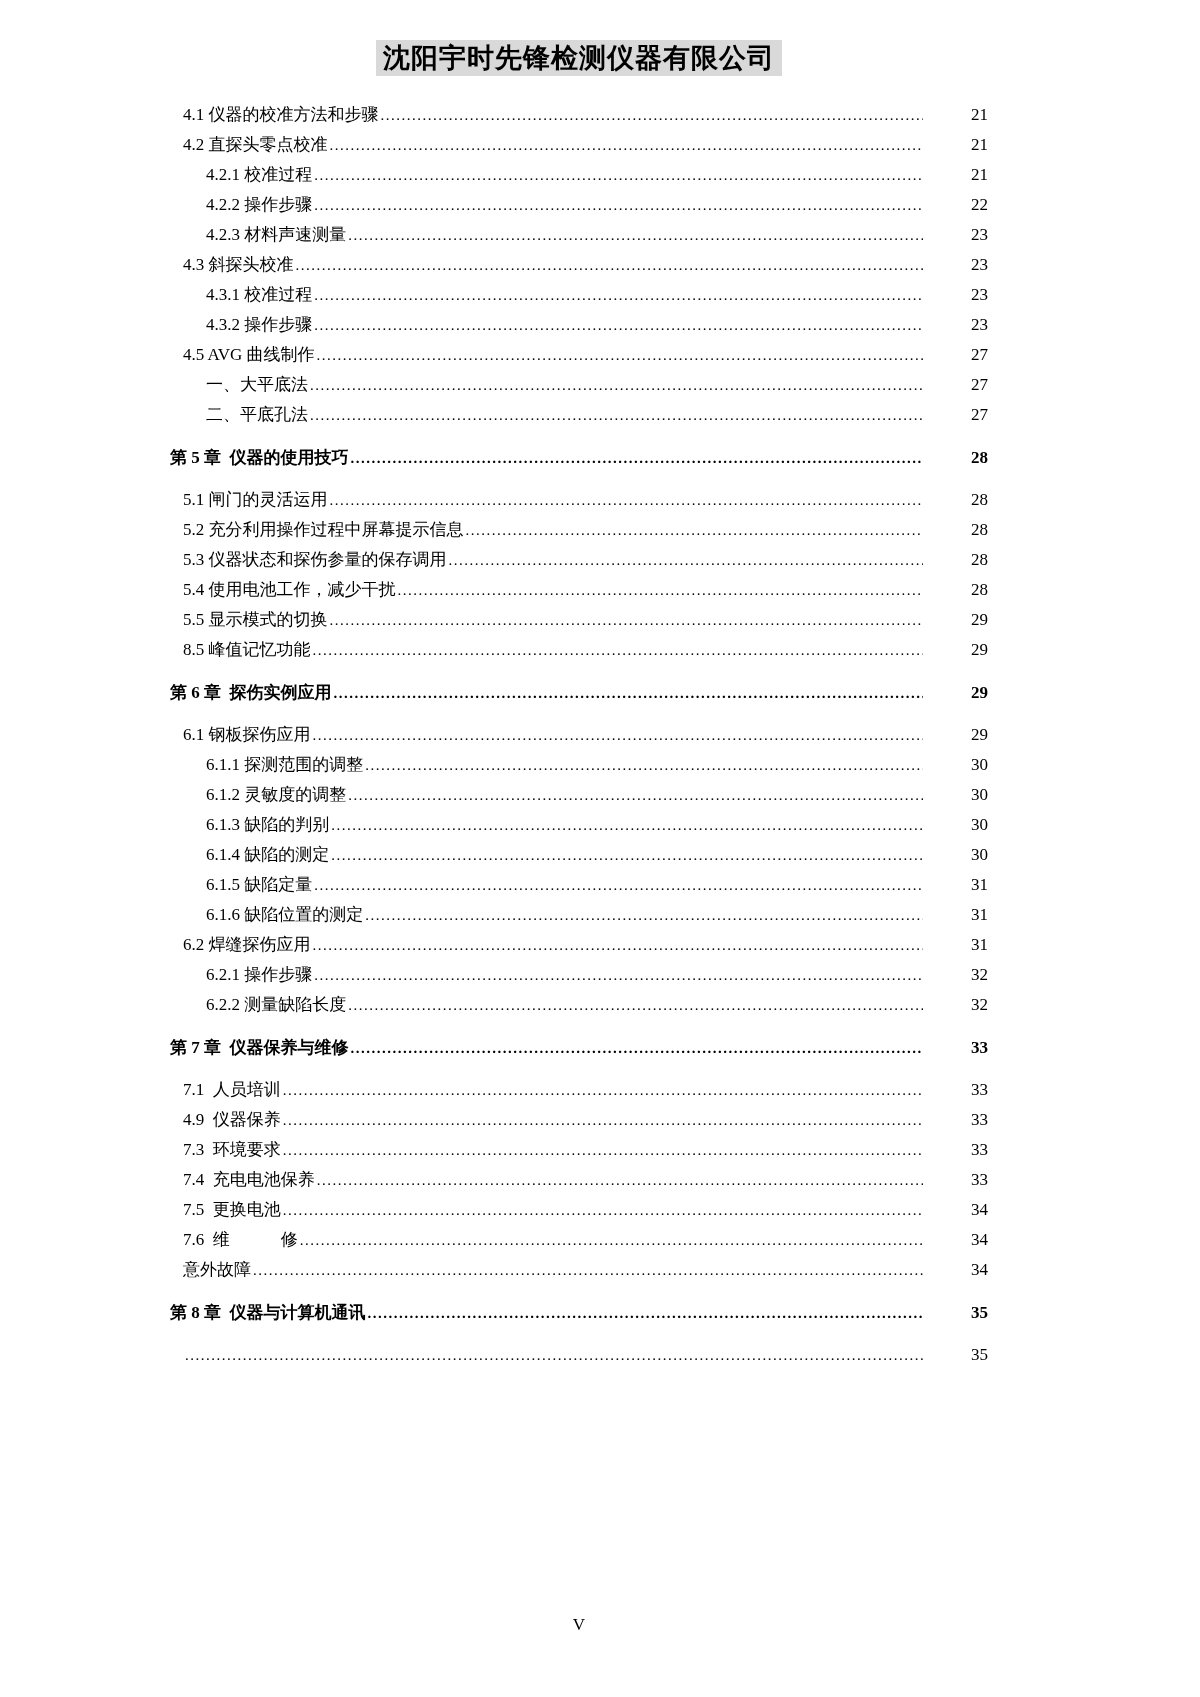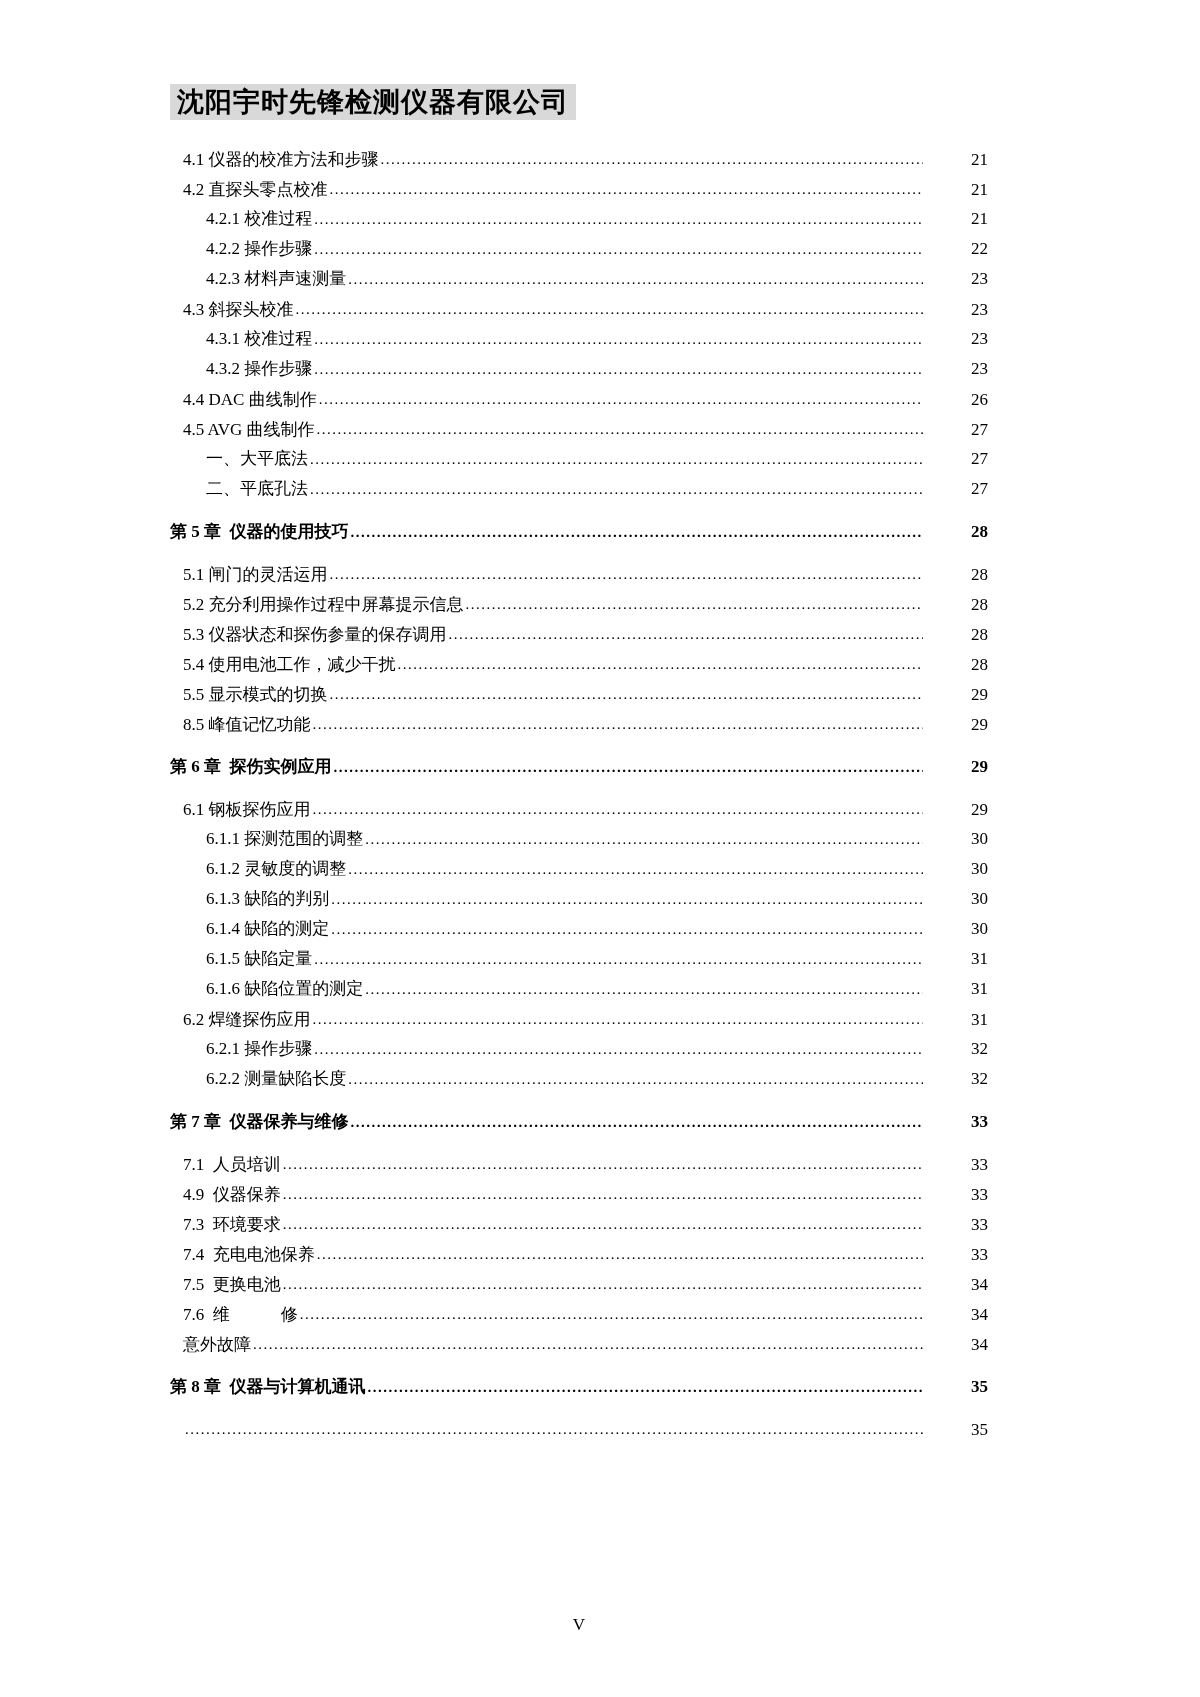--- a/index.html
+++ b/index.html
@@ -13,40 +13,40 @@
     width: 1200px; height: 1697px;
     overflow: hidden;
     background: #ffffff;
   }
   .content {
     position: absolute;
     left: 170px; top: 0;
     width: 818px;
   }
   .doc-title {
-    text-align: left;
-    padding-top: 84px;
+    text-align: center;
+    padding-top: 40px;
     margin-bottom: 24px;
   }
   .doc-title .hl {
     display: inline-block;
     background: #d9d9d9;
     font-weight: bold;
     font-size: 27px;
     line-height: 34px;
     padding: 1px 7px;
     letter-spacing: 1px;
   }
   .toc-row {
     display: flex;
     align-items: baseline;
     font-size: 17px;
     line-height: 29px;
   }
-  .toc-row.level-1 { padding-left: 13px; align-items: center; }
+  .toc-row.level-1 { padding-left: 13px; }
   .toc-row.level-2 { padding-left: 36px; }
   .toc-row.chapter {
     font-weight: bold;
     margin-top: 13px;
     margin-bottom: 12px;
     text-align: center;
   }
   .toc-label { white-space: pre; }
   .toc-dots {
     flex: 1;
@@ -114,25 +114,20 @@
     <span class="toc-label">4.3.1 校准过程</span>
     <span class="toc-dots"></span>
     <span class="toc-page">23</span>
   </div>
         <div class="toc-row level-2">
     <span class="toc-label">4.3.2 操作步骤</span>
     <span class="toc-dots"></span>
     <span class="toc-page">23</span>
   </div>
         <div class="toc-row level-1">
-    <span class="toc-label">4.4 DAC 曲线制作</span>
-    <span class="toc-dots"></span>
-    <span class="toc-page">26</span>
-  </div>
-        <div class="toc-row level-1">
     <span class="toc-label">4.5 AVG 曲线制作</span>
     <span class="toc-dots"></span>
     <span class="toc-page">27</span>
   </div>
         <div class="toc-row level-2">
     <span class="toc-label">一、大平底法</span>
     <span class="toc-dots"></span>
     <span class="toc-page">27</span>
   </div>
         <div class="toc-row level-2">

